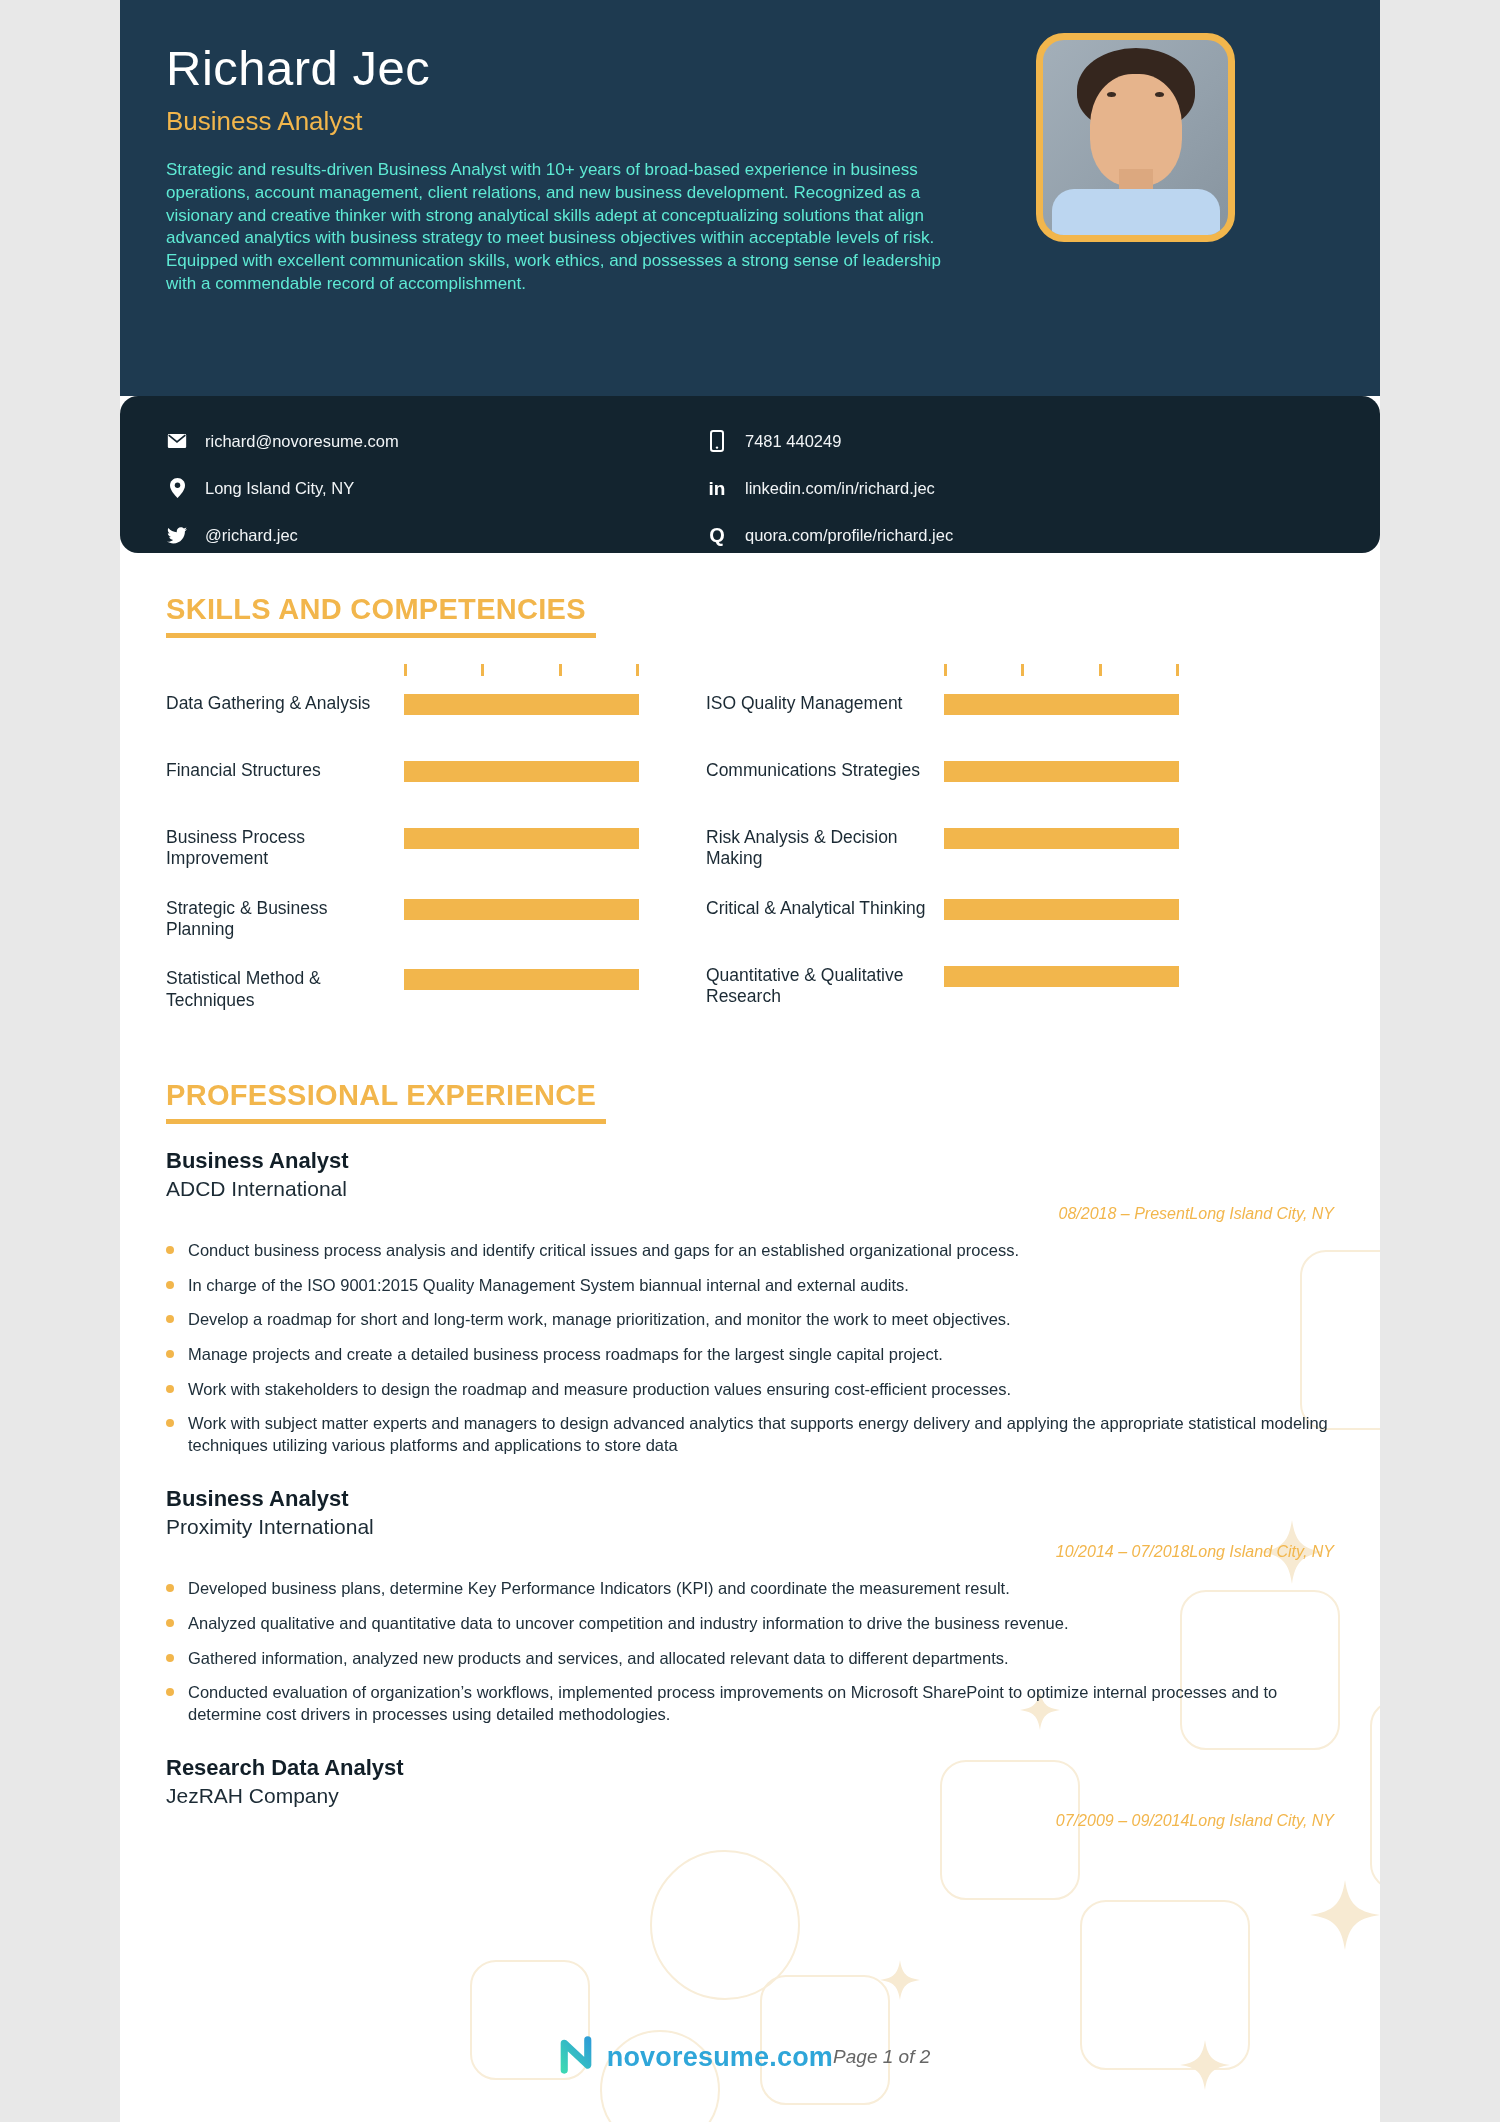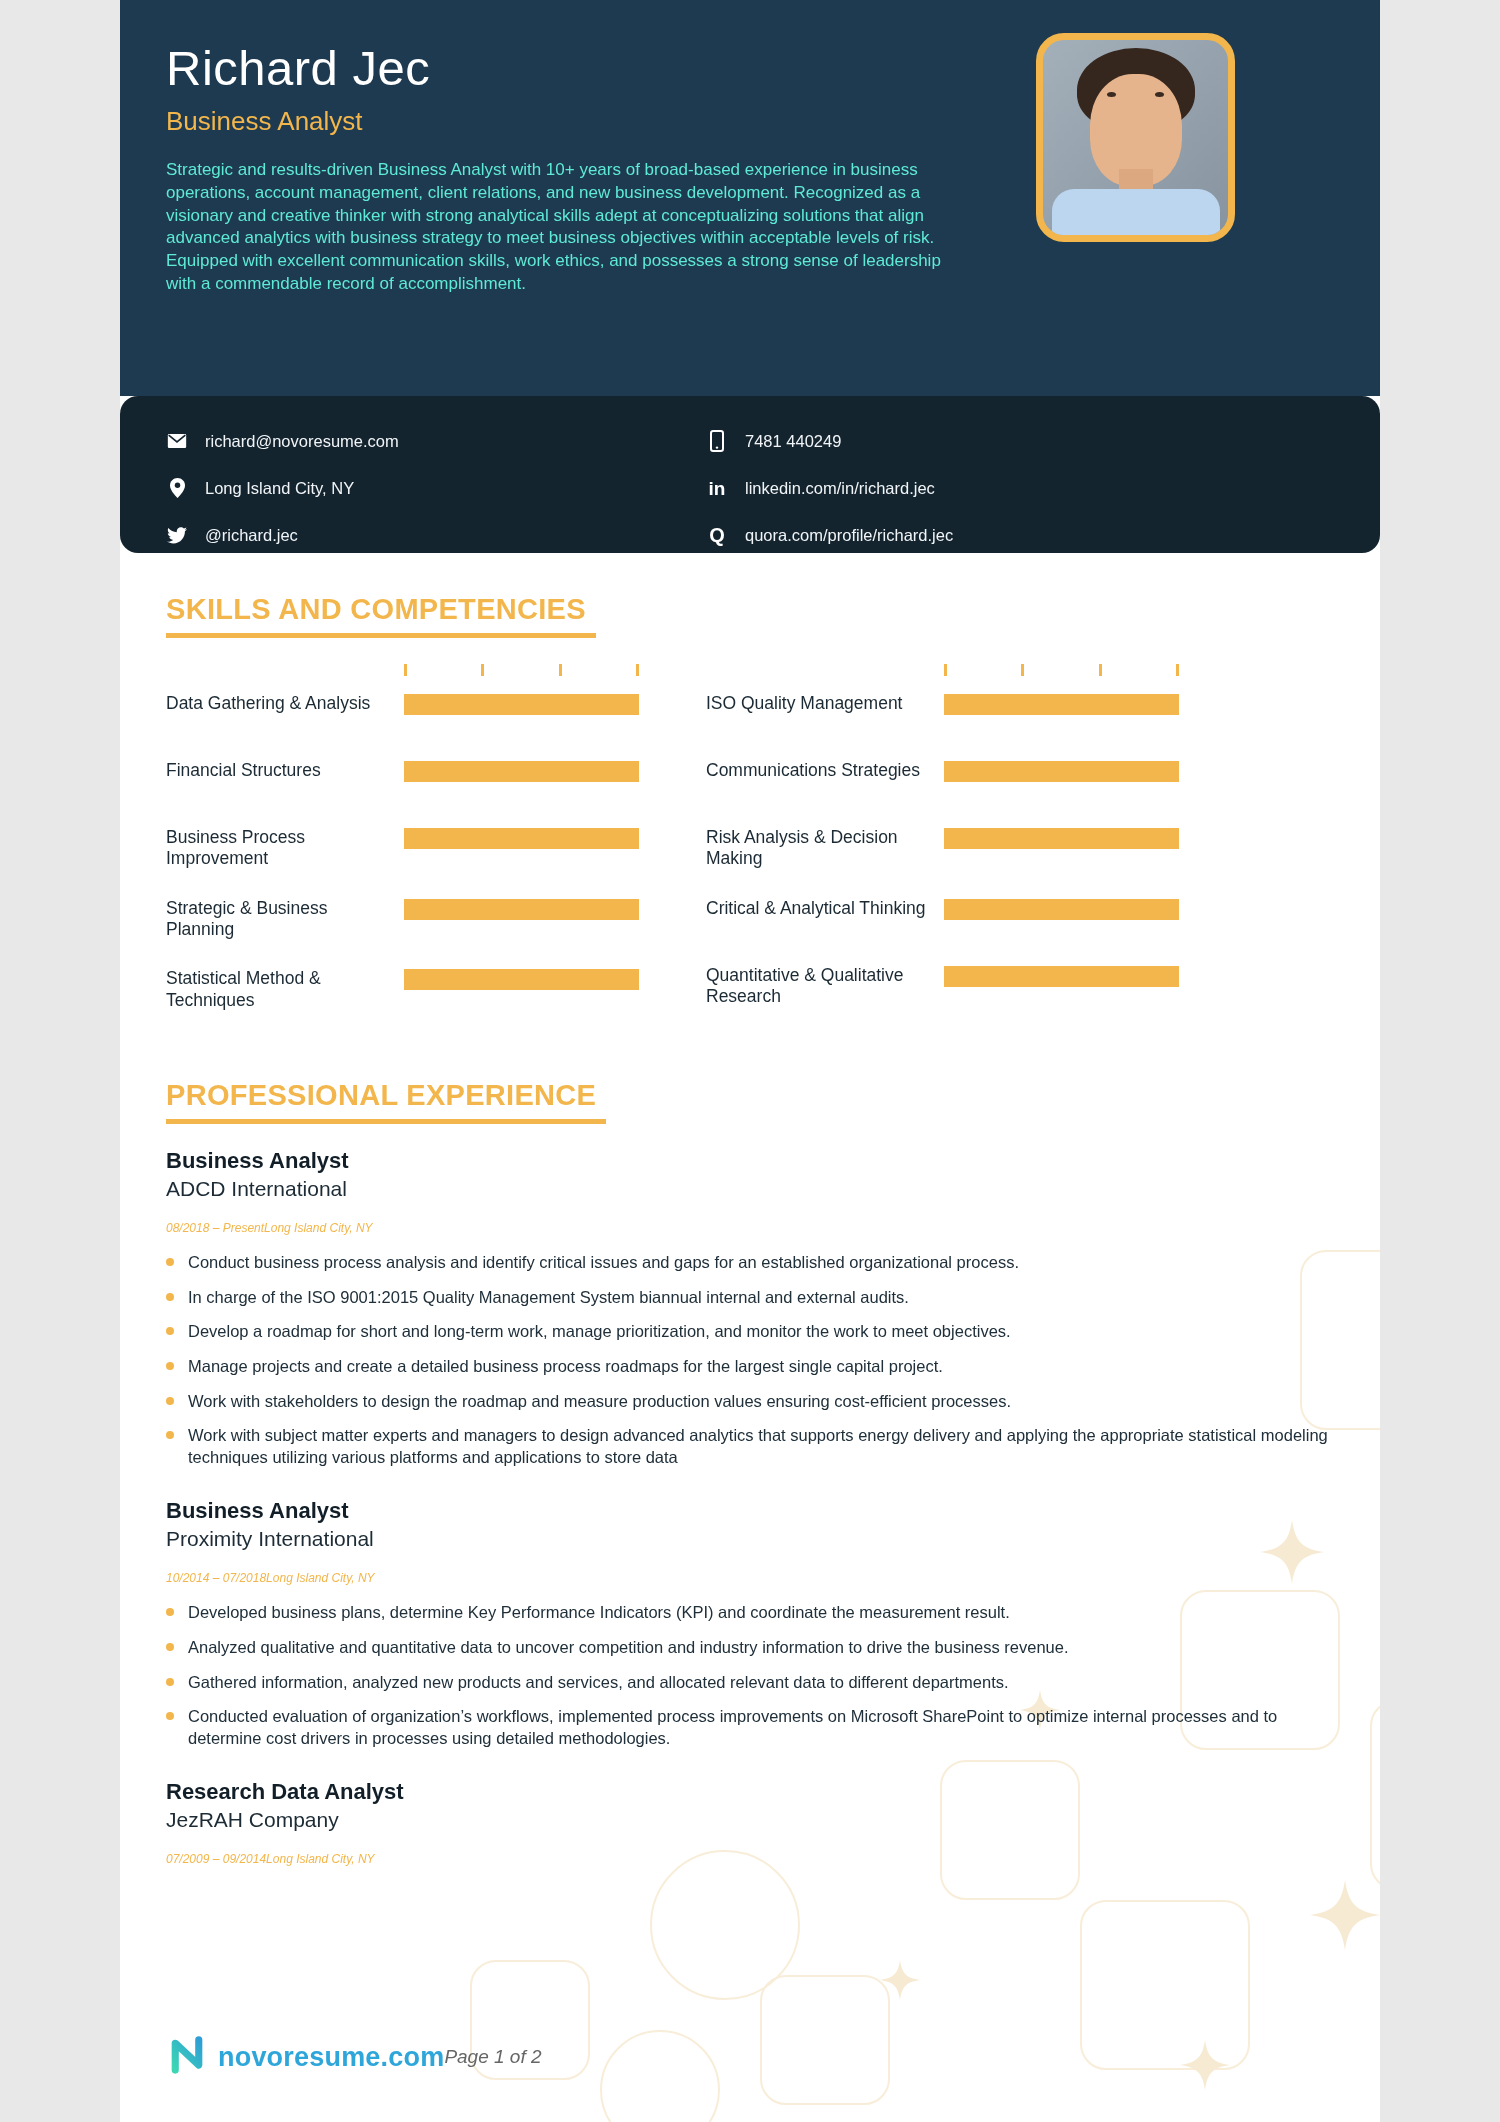--- a/index.html
+++ b/index.html
@@ -48,30 +48,30 @@
   .skill-row{display:flex; align-items:flex-start; margin-bottom:28px; min-height:39px;}
   .skill-label{flex:0 0 238px; padding-right:18px; color:var(--text-dark); font-size:17.5px; line-height:1.22;}
   .skill-track{width:235px; margin-top:1px;}
   .skill-fill{height:21px; background:var(--gold);}
 
   
   .job{margin-top:30px;}
   .job:first-child{margin-top:24px;}
   .job-title{color:#121f28; font-size:22px; font-weight:700;}
   .job-company{color:#1c2b35; font-size:21px; font-weight:400; margin-top:3px;}
-  .job-meta{display:flex; justify-content:flex-start; margin:20px 0 16px 0; font-style:italic;
-    color:var(--gold); font-size:12px;}
+  .job-meta{display:flex; justify-content:flex-end; margin:4px 0 16px 0; font-style:italic;
+    color:var(--gold); font-size:16px;}
   .job-bullets{list-style:none;}
   .job-bullets li{display:flex; gap:14px; margin-bottom:12.5px; color:#20303b; font-size:16.5px; line-height:1.34;
     max-width:1385px;}
   .b-dot{flex:none; width:8px; height:8px; border-radius:50%; background:var(--gold); margin-top:7px;}
 
   
   .ftr{position:absolute; z-index:2; left:46px; right:61px; bottom:42px;
-    display:flex; justify-content:flex-start; align-items:center;}
+    display:flex; justify-content:center; align-items:center;}
   .brand{display:flex; align-items:center; gap:10px;}
   .brand-txt{color:var(--brand-blue); font-size:27px; font-weight:700; letter-spacing:.2px;}
   .page-ind{color:var(--page-num-gray); font-size:19px; font-style:italic;}
 
   
   .wm{position:absolute; z-index:0; pointer-events:none;}
   .wm-sq{border:2px solid #F8EDD8; border-radius:26px;}
   .wm-ci{border:2px solid #F8EDD8; border-radius:50%;}
   .wm svg{display:block;}
 </style>

